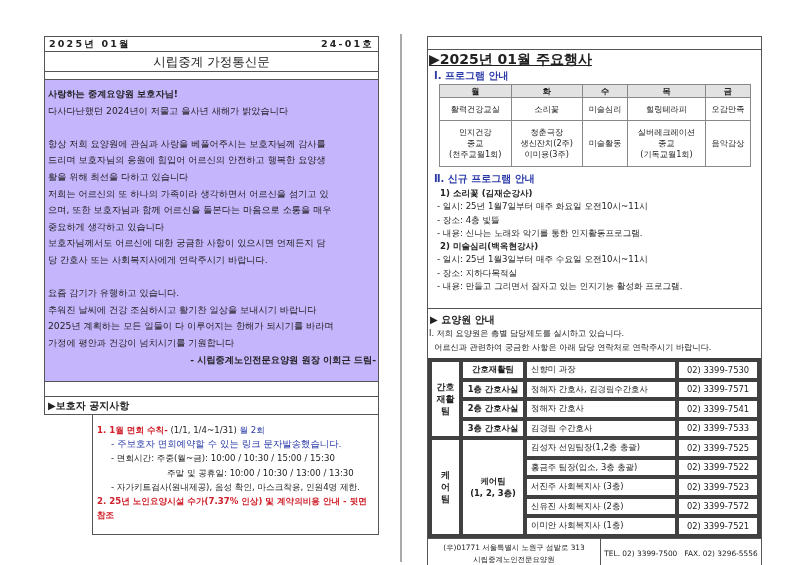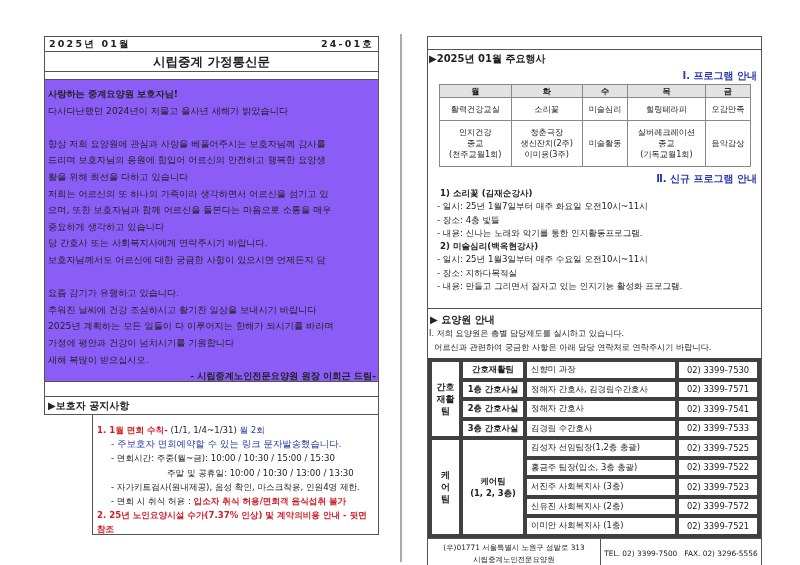--- a/index.html
+++ b/index.html
@@ -4,41 +4,41 @@
 <style>
   * { box-sizing: border-box; margin: 0; padding: 0; }
   html, body { width: 800px; height: 565px; background: #ffffff; overflow: hidden; }
   body { position: relative; font-family: "DejaVu Sans", "Liberation Sans", sans-serif; color: #222; }
 
   .divider { position: absolute; left: 400px; top: 34px; width: 2px; height: 528px; background: #aaaaaa; }
 
   
   .left { position: absolute; left: 44px; top: 36px; width: 335px; }
   .hdr-row { height: 16px; border: 1px solid #555; display: flex; justify-content: space-between; align-items: center; padding: 0 4px; font-size: 9.5px; letter-spacing: 2.2px; font-weight: bold; gap: 26px; }
-  .title-row { height: 20px; border: 1px solid #555; border-top: none; text-align: center; font-size: 12.5px; font-weight: bold; line-height: 20px; }
+  .title-row { height: 20px; border: 1px solid #555; border-top: none; text-align: center; font-size: 12.5px; font-weight: normal; line-height: 20px; }
   .spacer-row { height: 8px; border: 1px solid #555; border-top: none; }
-  .letter { border: 1px solid #555; border-top: none; background: #8b5cf6; padding: 6px 2px 4px 3px; font-size: 9.2px; line-height: 16.6px; height: 302px; }
+  .letter { border: 1px solid #555; border-top: none; background: #c4b5fd; padding: 6px 2px 4px 3px; font-size: 9.2px; line-height: 16.6px; height: 302px; }
   .letter .greet { font-weight: bold; }
   .letter .blank { height: 16.6px; }
   .letter .sign { text-align: right; font-weight: bold; }
   .gap-row { height: 15px; border: 1px solid #555; border-top: none; }
   .notice-hdr { height: 18px; border: 1px solid #555; border-top: none; font-size: 10px; font-weight: bold; line-height: 18px; padding-left: 3px; }
   .notice { border: 1px solid #555; border-top: none; padding: 8px 4px 4px 4px; font-size: 8.6px; line-height: 14.2px; height: 120px; margin-left: 48px; }
   .red { color: #d0202a; font-weight: bold; }
   .blue { color: #2a3aa8; }
   .ind1 { padding-left: 14px; }
   .ind2 { padding-left: 70px; }
 
   
   .right { position: absolute; left: 427px; top: 36px; width: 335px; }
   .r-top { height: 14px; border: 1px solid #555; }
   .r-sec { border: 1px solid #555; border-top: none; }
-  .r-sec-hdr { height: 18px; font-size: 10px; font-weight: bold; line-height: 18px; padding-left: 1px; border-bottom: 1px solid #555; }
+  .r-sec-hdr { height: 18px; font-size: 14px; font-weight: bold; line-height: 18px; padding-left: 1px; border-bottom: 1px solid #555; text-decoration: underline; }
   .r-events { height: 240px; padding: 0 4px; }
-  .roman { color: #2a3aa8; font-weight: bold; font-size: 10px; line-height: 16px; padding-left: 2px; text-align: right; }
+  .roman { color: #2a3aa8; font-weight: bold; font-size: 10px; line-height: 16px; padding-left: 2px; }
   table.sched { width: 312px; margin-left: 7px; border-collapse: collapse; font-size: 8.2px; text-align: center; }
   table.sched th { background: #e2e2e2; border: 1px solid #888; height: 13px; font-weight: bold; }
   table.sched td { border: 1px solid #888; height: 23px; line-height: 11px; }
   table.sched td.tall { height: 46px; }
   .newprog { font-size: 8.6px; line-height: 13.3px; padding-left: 5px; }
   .newprog .sub { font-weight: bold; padding-left: 3px; }
 
   .r-guide { padding: 0; }
   .guide-hdr { font-size: 10px; font-weight: bold; line-height: 15px; padding-left: 2px; padding-top: 3px; }
   .guide-txt { font-size: 8.2px; line-height: 13.5px; padding-left: 1px; padding-bottom: 4px; }
@@ -68,44 +68,40 @@
   <div class="letter">
     <div class="greet">사랑하는 중계요양원 보호자님!</div>
     <div> 다사다난했던 2024년이 저물고 을사년 새해가 밝았습니다</div>
     <div class="blank"></div>
     <div> 항상 저희 요양원에 관심과 사랑을 베풀어주시는 보호자님께 감사를</div>
     <div>드리며 보호자님의 응원에 힘입어 어르신의 안전하고 행복한 요양생</div>
     <div>활을 위해 최선을 다하고 있습니다</div>
     <div> 저희는 어르신의 또 하나의 가족이라 생각하면서 어르신을 섬기고 있</div>
     <div>으며, 또한 보호자님과 함께 어르신을 돌본다는 마음으로 소통을 매우</div>
     <div>중요하게 생각하고 있습니다</div>
+    <div> 보호자님께서도 어르신에 대한 궁금한 사항이 있으시면 언제든지 담</div>
     <div>당 간호사 또는 사회복지사에게 연락주시기 바랍니다.</div>
-    <div> 보호자님께서도 어르신에 대한 궁금한 사항이 있으시면 언제든지 담</div>
     <div class="blank"></div>
     <div> 요즘 감기가 유행하고 있습니다.</div>
     <div>추워진 날씨에 건강 조심하시고 활기찬 일상을 보내시기 바랍니다</div>
     <div> 2025년 계획하는 모든 일들이 다 이루어지는 한해가 되시기를 바라며</div>
     <div>가정에 평안과 건강이 넘치시기를 기원합니다</div>
-    <div> 새해 복많이 받으십시오.</div>
     <div class="sign">- 시립중계노인전문요양원 원장 이희근 드림-</div>
   </div>
 
   <div class="gap-row"></div>
   <div class="notice-hdr">▶보호자 공지사항</div>
   <div class="notice">
     <div>
       <span class="red">1. 1월 면회 수칙-</span><span> (1/1, 1/4~1/31) </span><span class="blue">월 2회</span>
     </div>
     <div class="ind1 blue" style="font-size:9.4px;">- 주보호자 면회예약할 수 있는 링크 문자발송했습니다.</div>
     <div class="ind1">- 면회시간: 주중(월~금): 10:00 / 10:30 / 15:00 / 15:30</div>
     <div class="ind2">주말 및 공휴일: 10:00 / 10:30 / 13:00 / 13:30</div>
     <div class="ind1">- 자가키트검사(원내제공), 음성 확인, 마스크착용, 인원4명 제한.</div>
-    <div class="ind1">
-      <span>- 면회 시 취식 허용 : </span><span class="red">입소자 취식 허용/면회객 음식섭취 불가</span>
-    </div>
     <div class="red">2. 25년 노인요양시설 수가(7.37% 인상) 및 계약의비용 안내 - 뒷면참조</div>
   </div>
 </div>
 
 <div class="right">
   <div class="r-top"></div>
   <div class="r-sec r-events-wrap">
     <div class="r-sec-hdr" style="border-bottom:none;">▶2025년 01월 주요행사</div>
     <div class="r-events">
       <div class="roman">Ⅰ. 프로그램 안내</div>

